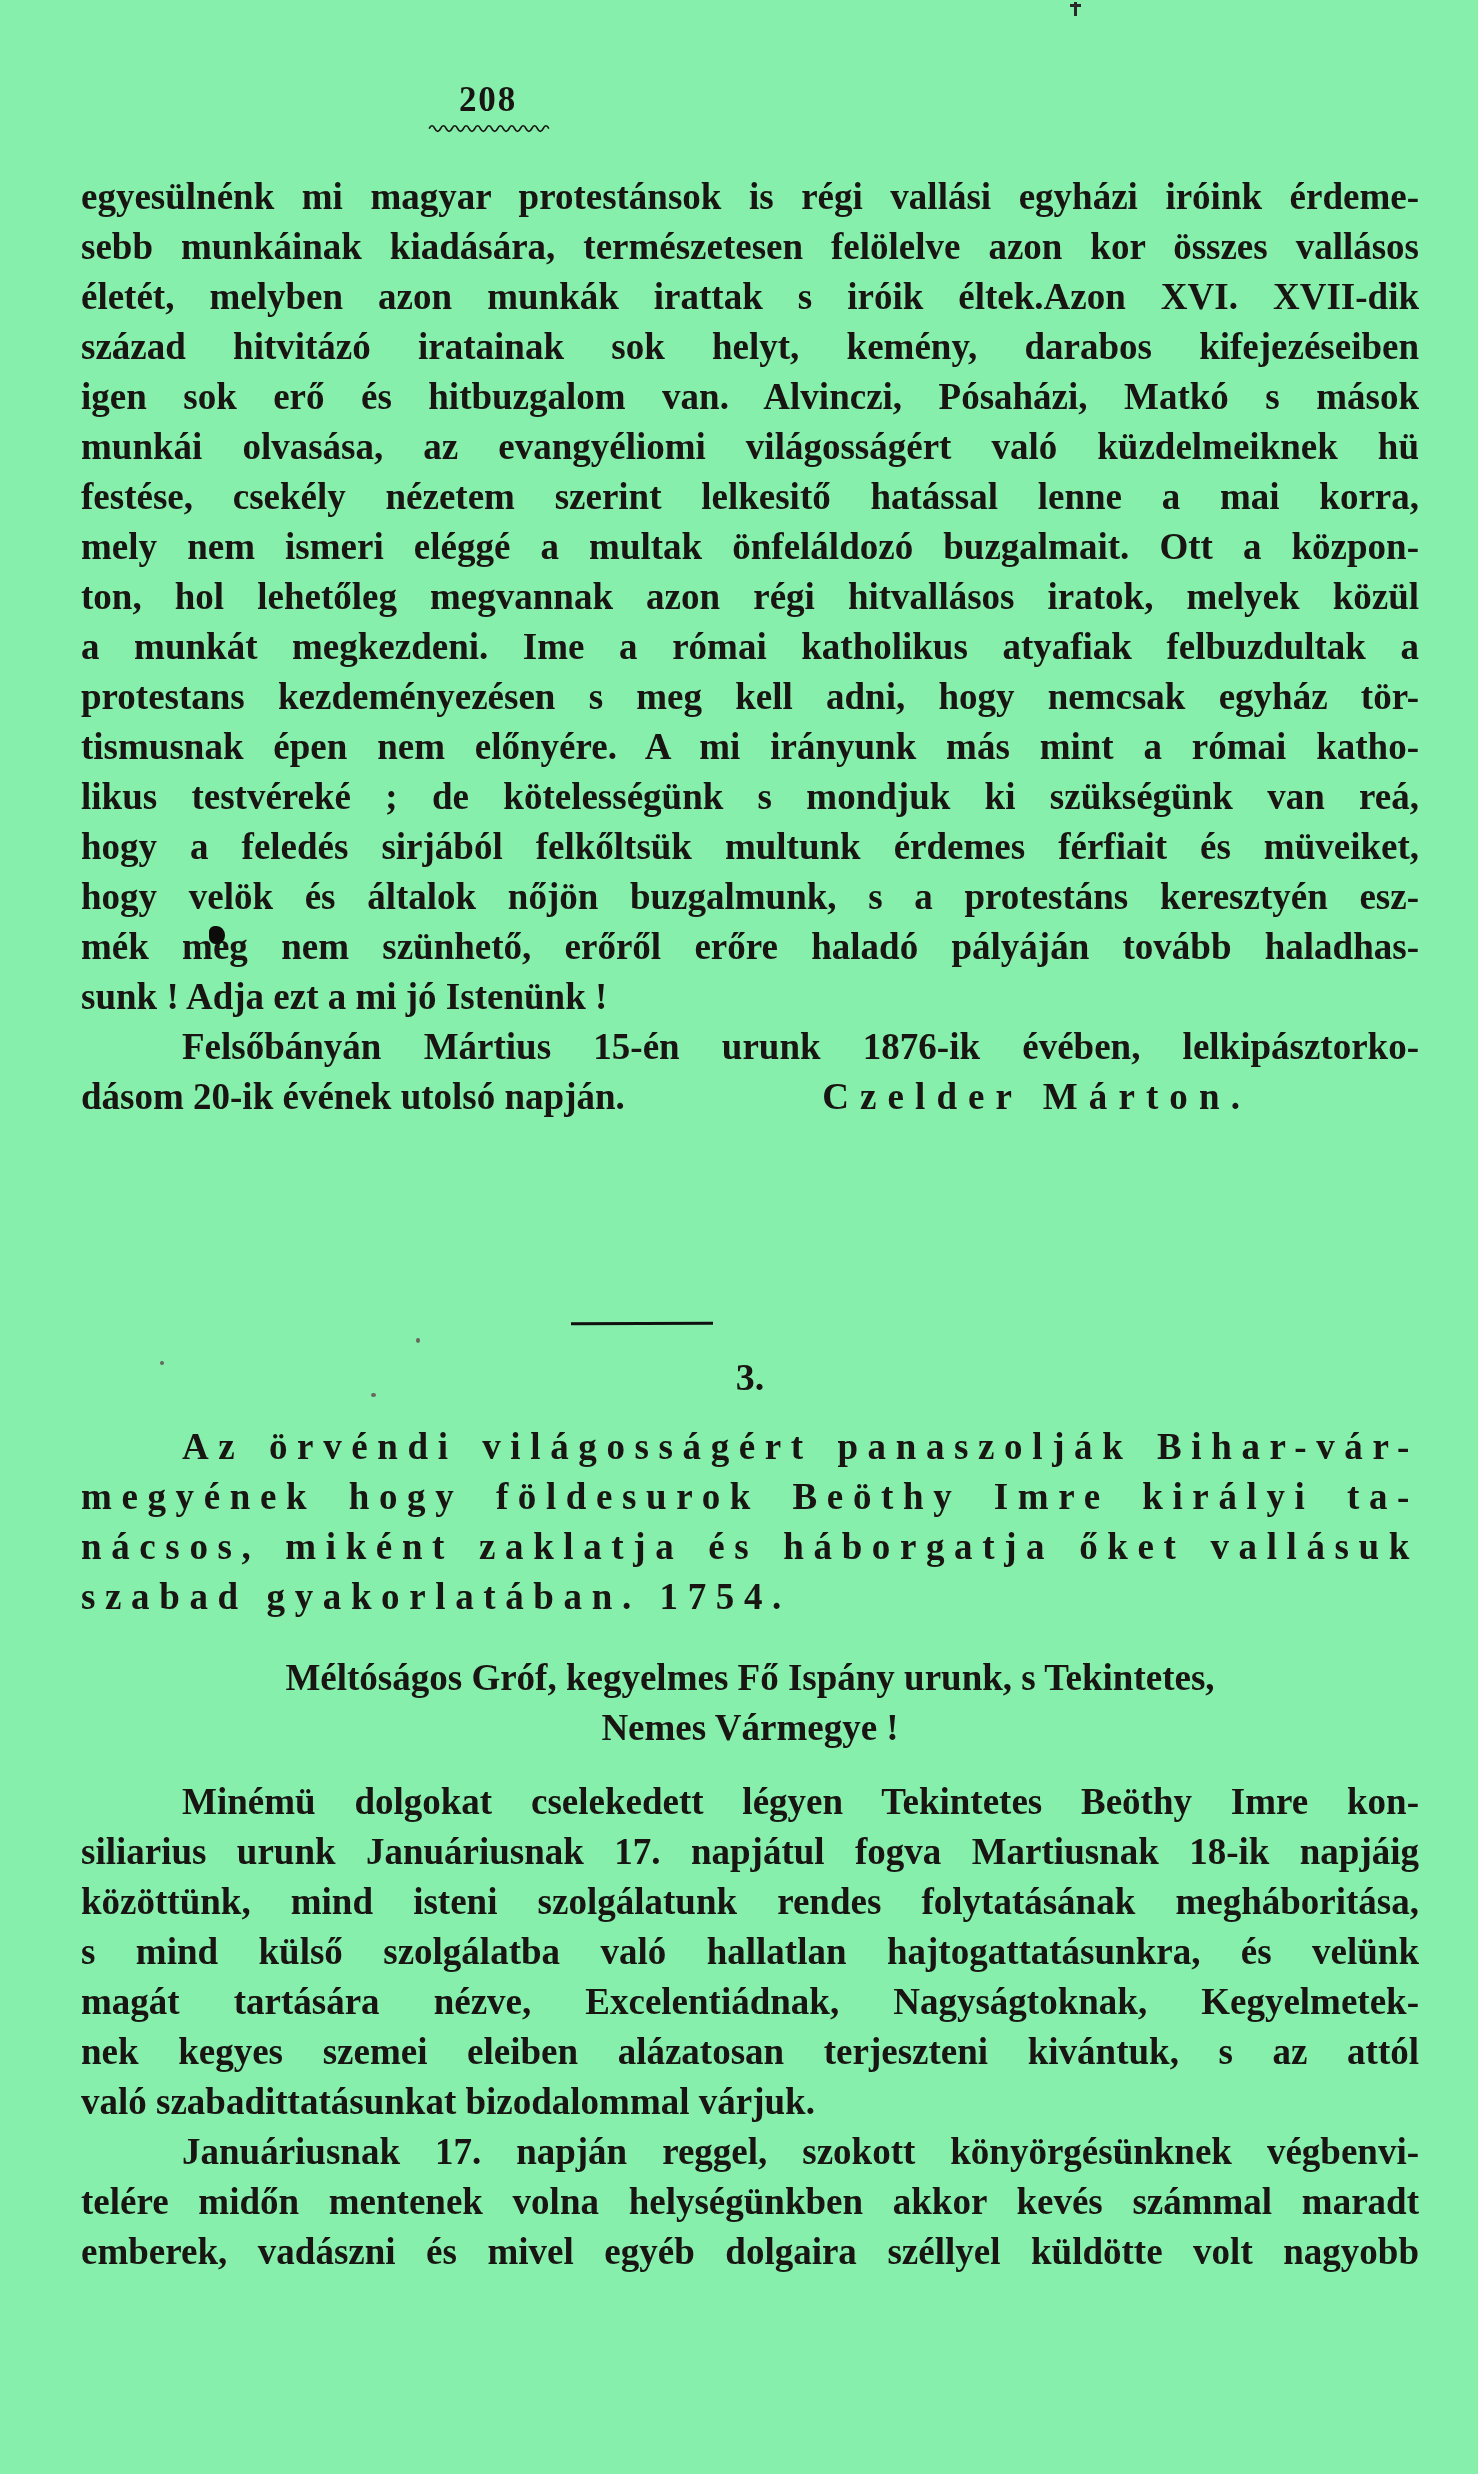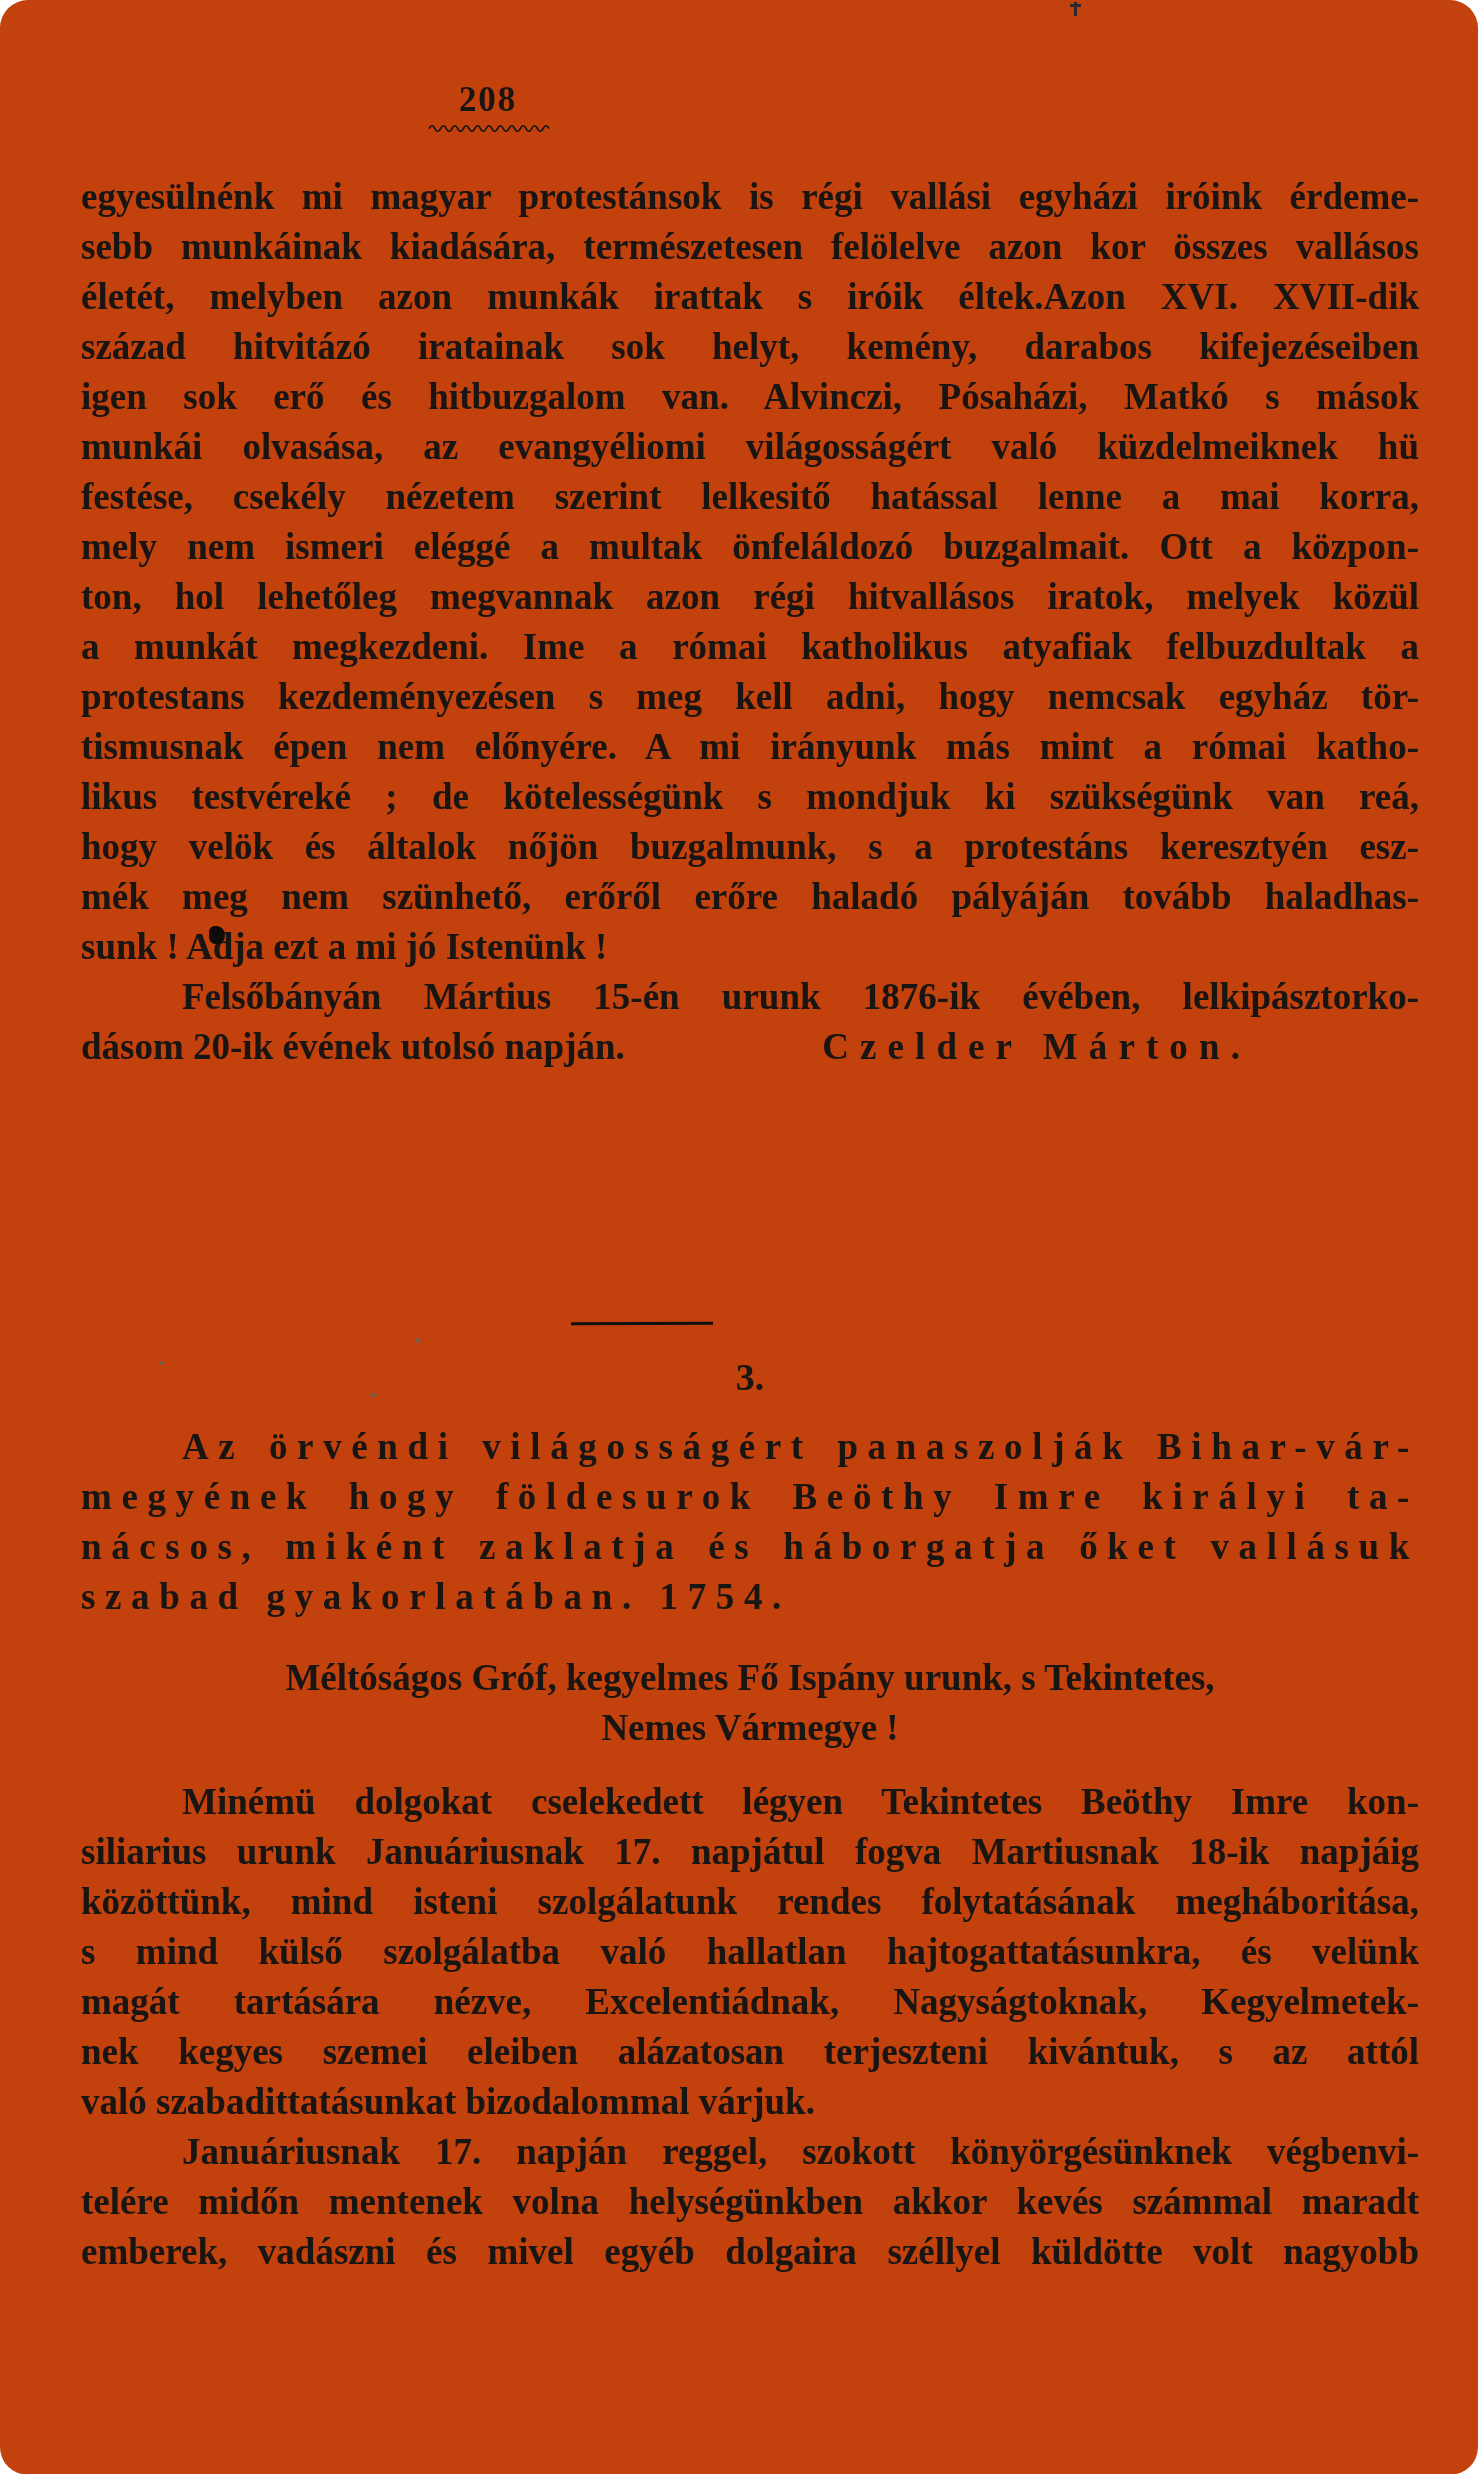--- a/index.html
+++ b/index.html
@@ -1,23 +1,22 @@
 <!DOCTYPE html>
 <html style="font-size:15.2px"><head>
 <meta charset="utf-8">
 <style>
   html,body{margin:0;padding:0;}
   .page{
     position:relative;
     width:1478px;height:2475px;
-    background:#c2410c;
+    background:#86efac;
     font-family:"Liberation Serif","DejaVu Serif",serif;
     color:#181512;
     overflow:hidden;
-    border-radius:28px;
   }
   .pagenum{
     position:absolute;left:426px;top:80px;width:124px;
     text-align:center;font-size:35px;font-weight:700;
     letter-spacing:1.9px;
   }
   .wavy{position:absolute;left:428px;top:121px;}
   .textblock{
     position:absolute;left:81px;width:1338px;
     font-size:37px;font-weight:700;line-height:50px;
@@ -79,20 +78,21 @@
     <div class="ln">század hitvitázó iratainak sok helyt, kemény, darabos kifejezéseiben</div>
     <div class="ln">igen sok erő és hitbuzgalom van. Alvinczi, Pósaházi, Matkó s mások</div>
     <div class="ln">munkái olvasása, az evangyéliomi világosságért való küzdelmeiknek hü</div>
     <div class="ln">festése, csekély nézetem szerint lelkesitő hatással lenne a mai korra,</div>
     <div class="ln">mely nem ismeri eléggé a multak önfeláldozó buzgalmait. Ott a közpon-</div>
     <div class="ln">ton, hol lehetőleg megvannak azon régi hitvallásos iratok, melyek közül</div>
     <div class="ln">a munkát megkezdeni. Ime a római katholikus atyafiak felbuzdultak a</div>
     <div class="ln">protestans kezdeményezésen s meg kell adni, hogy nemcsak egyház tör-</div>
     <div class="ln">tismusnak épen nem előnyére. A mi irányunk más mint a római katho-</div>
     <div class="ln">likus testvéreké ; de kötelességünk s mondjuk ki szükségünk van reá,</div>
+    <div class="ln">hogy a feledés sirjából felkőltsük multunk érdemes férfiait és müveiket,</div>
     <div class="ln">hogy velök és általok nőjön buzgalmunk, s a protestáns keresztyén esz-</div>
     <div class="ln">mék meg nem szünhető, erőről erőre haladó pályáján tovább haladhas-</div>
     <div class="ln last">sunk ! Adja ezt a mi jó Istenünk !</div>
     <div class="ln ind">Felsőbányán Mártius 15-én urunk 1876-ik évében, lelkipásztorko-</div>
     <div class="ln last sigline">
       <span>dásom 20-ik évének utolsó napján.</span>
       <span class="sig">Czelder Márton.</span>
     </div>
   </div>
 

